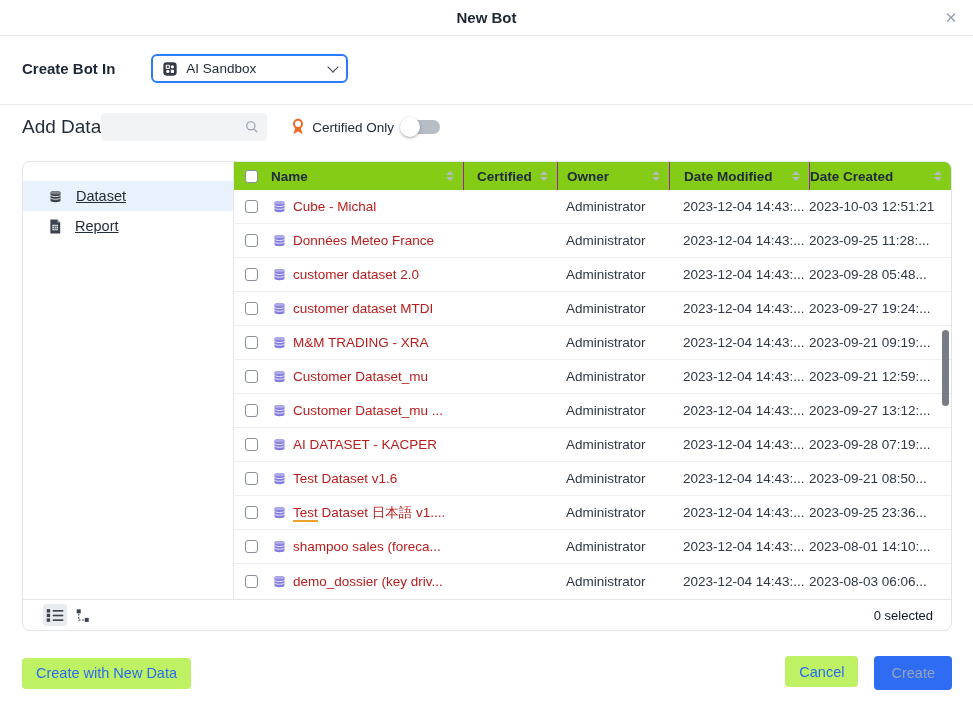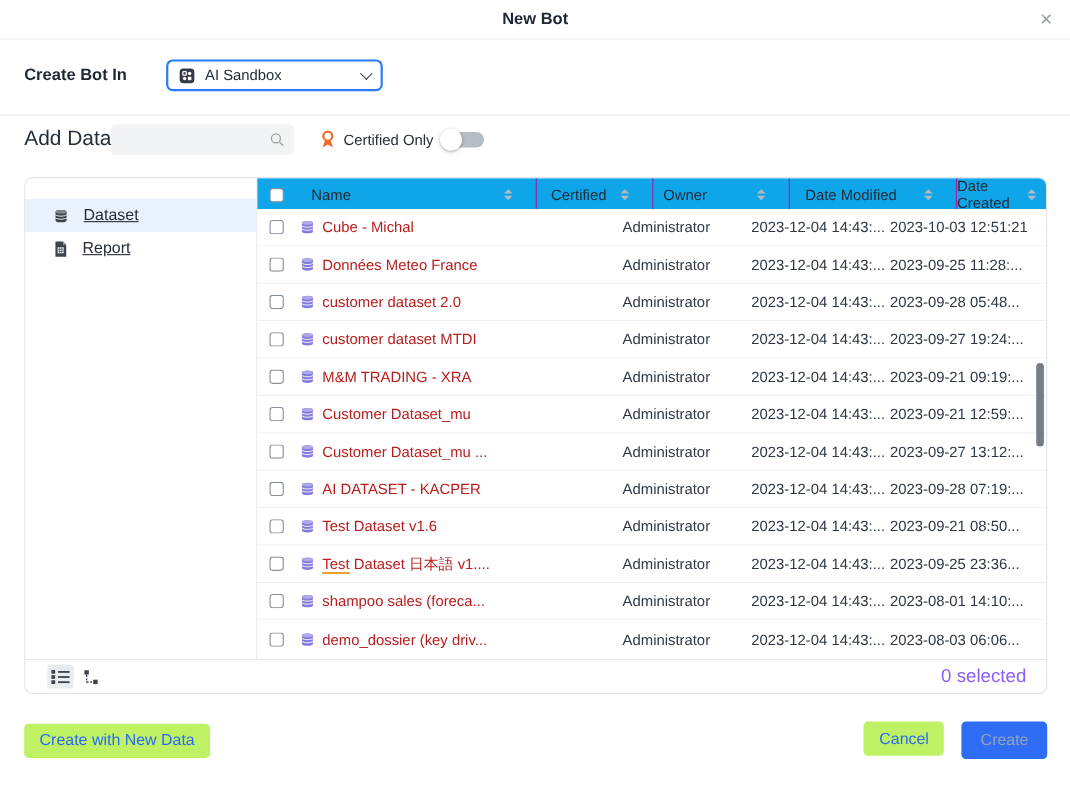--- a/index.html
+++ b/index.html
@@ -30,21 +30,21 @@
 
   
   .panel { margin:0 21px 0 22px; border:1px solid #e1e4e8; border-radius:8px; height:470px; display:flex; flex-direction:column; overflow:hidden; }
   .panel-main { flex:1; display:flex; min-height:0; }
   .sidebar { width:211px; border-right:1px solid #e4e7ea; padding-top:19px; flex-shrink:0; }
   .side-item { display:flex; align-items:center; gap:13px; height:30px; padding-left:25px; font-size:14.5px; color:#232d39; cursor:pointer;text-decoration:underline; }
   .side-item.active { background:#e8f1fc; }
 
   .tablewrap { flex:1; position:relative; display:flex; flex-direction:column; min-width:0; }
   .thead, .tr { display:grid; grid-template-columns:35px 194px 94px 112px 140px 1fr; align-items:center; }
-  .thead { height:28px; background:#0ea5e9; font-size:13.5px; font-weight:400; color:#222c38;gap:12px; }
+  .thead { height:28px; background:#84cc16; font-size:13.5px; font-weight:700; color:#222c38; }
   .th { display:flex; align-items:center; height:100%; }
   .th.sep { border-left:1px solid #a21caf; }
   .th-check { justify-content:center; }
   .pl2 { padding-left:2px; } .pl13 { padding-left:13px; } .pl9 { padding-left:9px; } .pl14 { padding-left:14px; } .pl12 { padding-left:0; }
   .sort { display:inline-flex; flex-direction:column; gap:2px; margin-left:auto; margin-right:9px; cursor:pointer; }
   .sort i { width:0; height:0; border-left:4px solid transparent; border-right:4px solid transparent; }
   .sort .up { border-bottom:4px solid #b4bac2; }
   .sort .dn { border-top:4px solid #b4bac2; }
 
   .tbody { flex:1; }
@@ -55,21 +55,21 @@
   .cb { width:13px; height:13px; border:1.5px solid #878f99; border-radius:3px; background:#fff; cursor:pointer; display:inline-block; }
   .td-name { display:flex; align-items:center; gap:6px; padding-left:3px; color:#b91c1c;text-align:center; }
   .hl { border-bottom:2px solid #eda22c; padding-bottom:0px; }
 
   .thumb { position:absolute; right:2px; top:168px; width:7px; height:76px; background:#767d85; border-radius:4px; }
 
   .panel-footer { height:31px; border-top:1px solid #e4e7ea; display:flex; align-items:center; justify-content:space-between; padding:0 18px 0 20px; }
   .view-icons { display:flex; align-items:center; gap:5px; }
   .vicon { width:24px; height:22px; display:flex; align-items:center; justify-content:center; border-radius:3px; cursor:pointer; }
   .vicon.active { background:#e9ecef; }
-  .status { font-size:17px; color:#8b5cf6;margin-left:11px; }
+  .status { font-size:13px; color:#0f172a;margin-left:11px; }
 
   
   .actions { display:flex; align-items:center; justify-content:space-between; margin:25px 21px 0 22px; }
   .btn { height:31px; border:none; border-radius:4px; font-family:inherit; font-size:14.5px; display:inline-flex; align-items:center; padding:0 14px; cursor:pointer; }
   .btn-ghost { background:#bef264; color:#2a6bf2; }
   .btn-primary { background:#2e6cf3; color:#97a3b8; padding:17px 17px; }
   .right-actions { display:flex; gap:16px; }
 </style>
 </head>
 <body>

